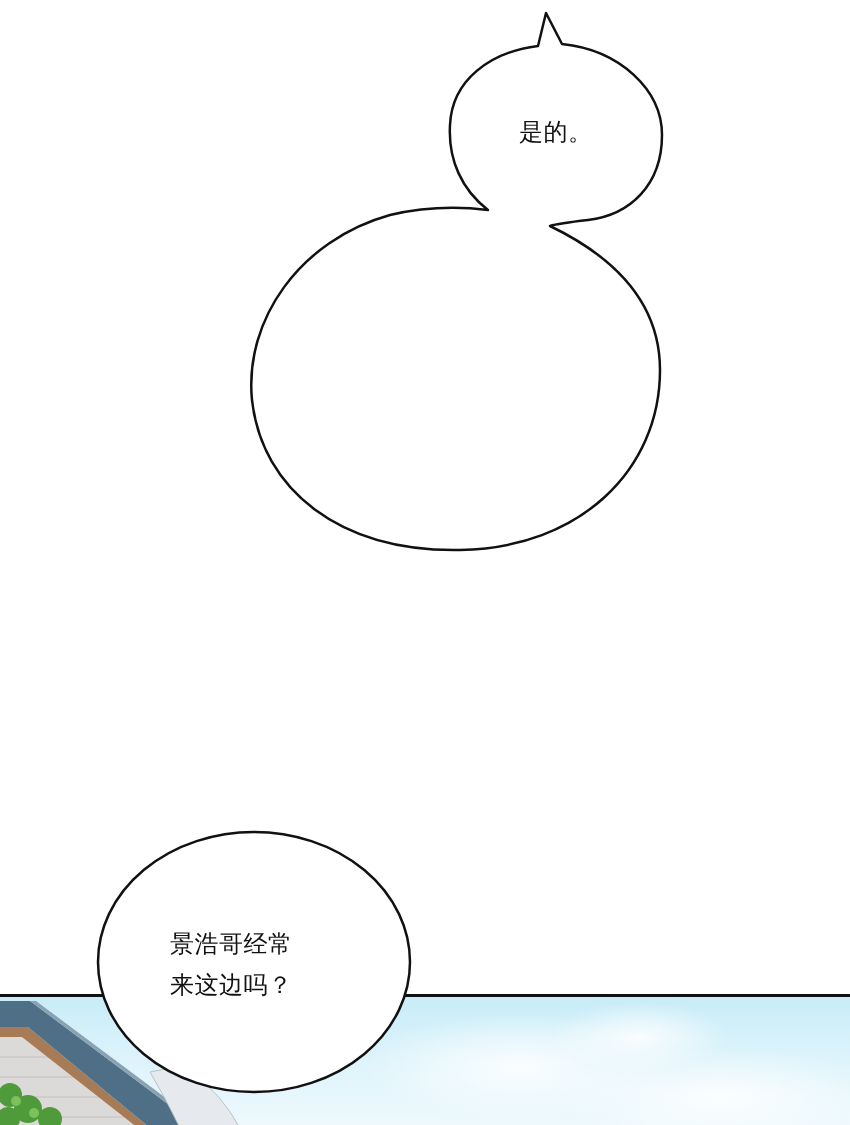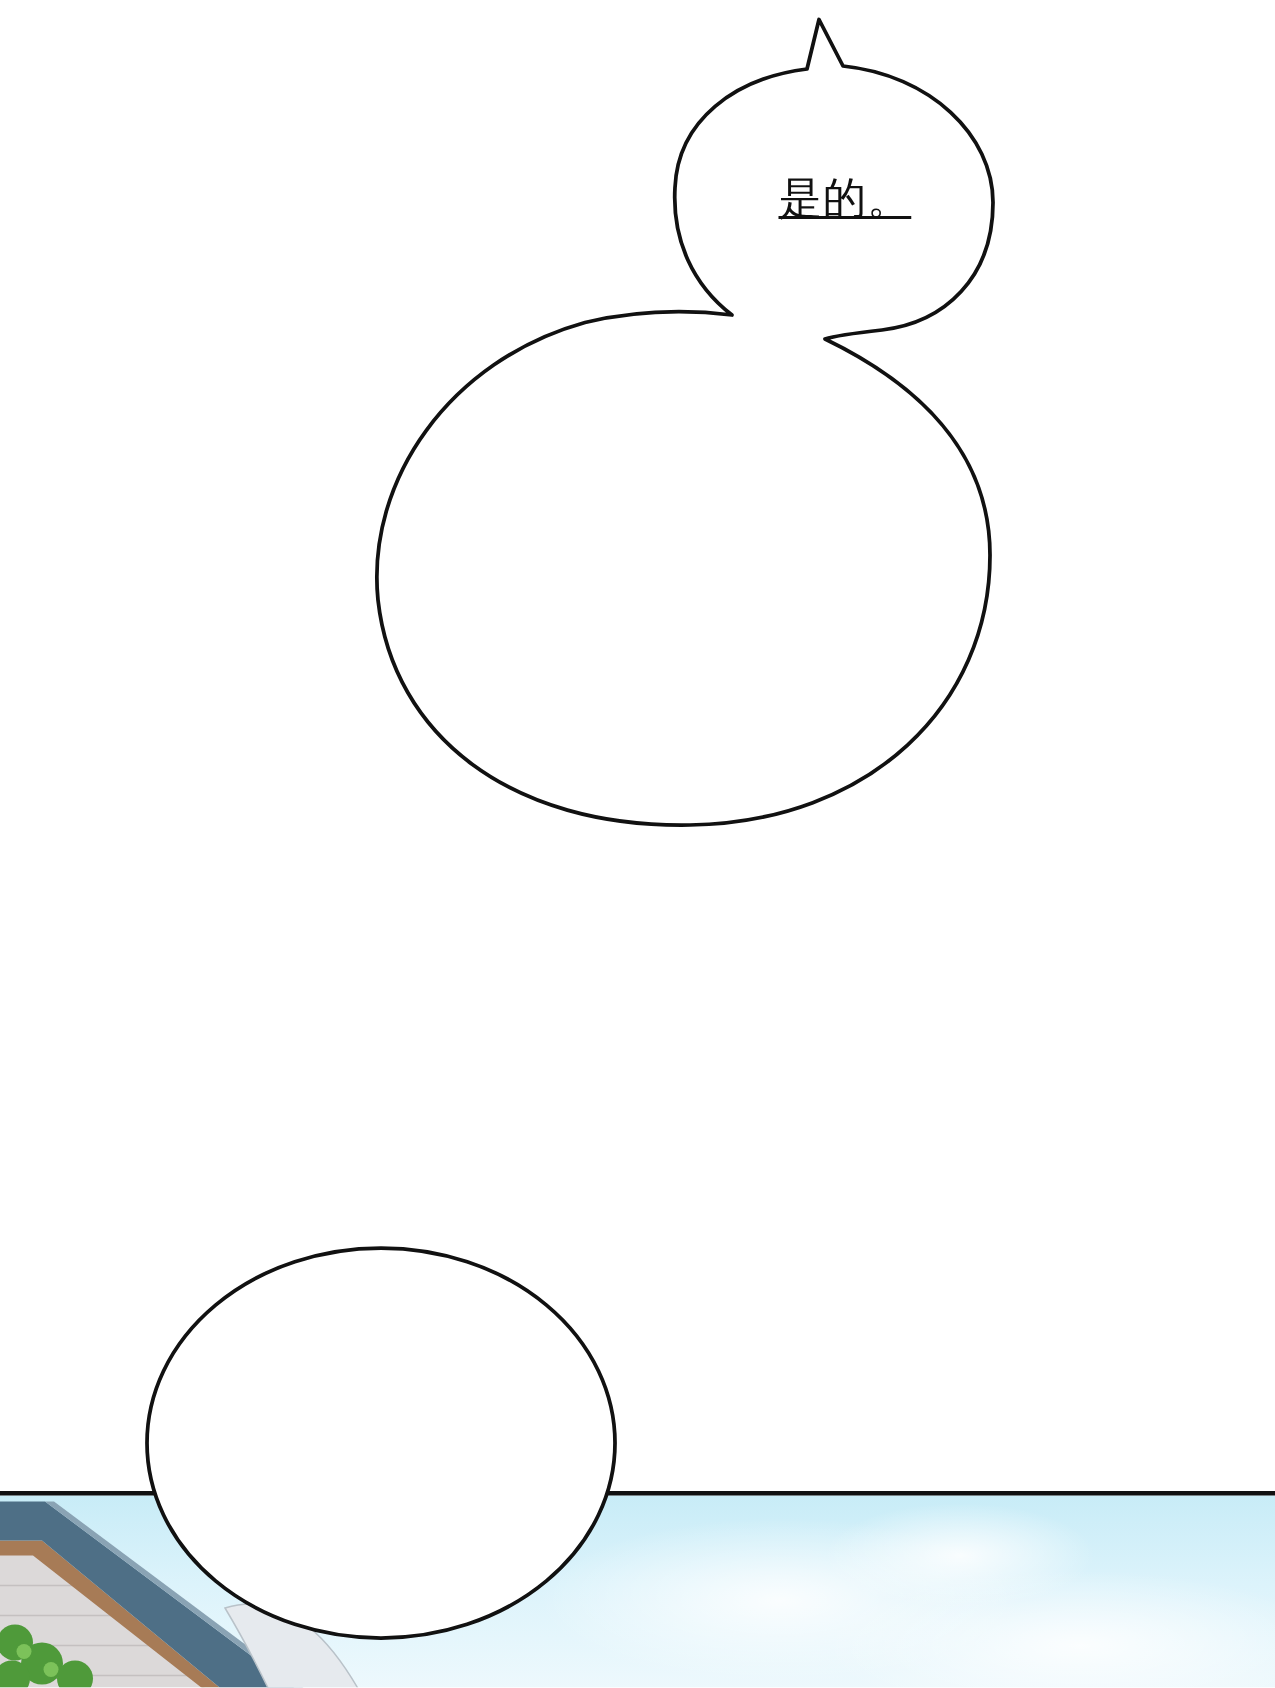--- a/index.html
+++ b/index.html
@@ -18,25 +18,24 @@
     .bubble-svg {
       position: absolute;
       left: 0;
       top: 0;
       width: 850px;
       height: 1125px;
     }
     .bubble-text {
       position: absolute;
       color: #111111;
-      font-size: 29px;
+      font-size: 24px;
       line-height: 41px;
       letter-spacing: 0.5px;
       white-space: pre;
-      text-decoration: underline;
     }
     #text-1 { left: 519px; top: 112px; }
     #text-2 { left: 293px; top: 329px; }
     #text-3 { left: 170px; top: 924px; }
 
     .panel {
       position: absolute;
       left: 0;
       top: 994px;
       width: 850px;
@@ -103,14 +102,16 @@
          C340,552 262,490 252,400
          C244,320 300,240 390,215
          C420,208 455,206 488,210
          C462,190 448,160 450,125
          C452,80 490,52 538,46 Z" fill="#ffffff" stroke="#111111" stroke-width="2.5" stroke-linejoin="round"></path>
 
     <ellipse cx="254" cy="962" rx="156" ry="130" fill="#ffffff" stroke="#111111" stroke-width="2.5"></ellipse>
   </svg>
 
   <div id="text-1" class="bubble-text">是的。</div>
+  <div id="text-3" class="bubble-text">景浩哥经常
+来这边吗？</div>
 
 </div>
 
 </body></html>

